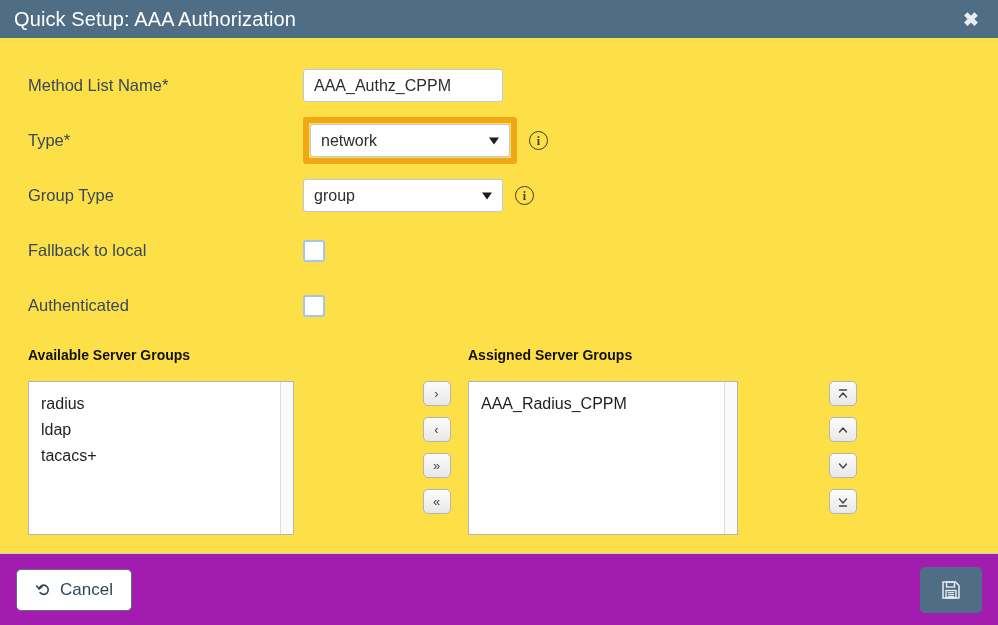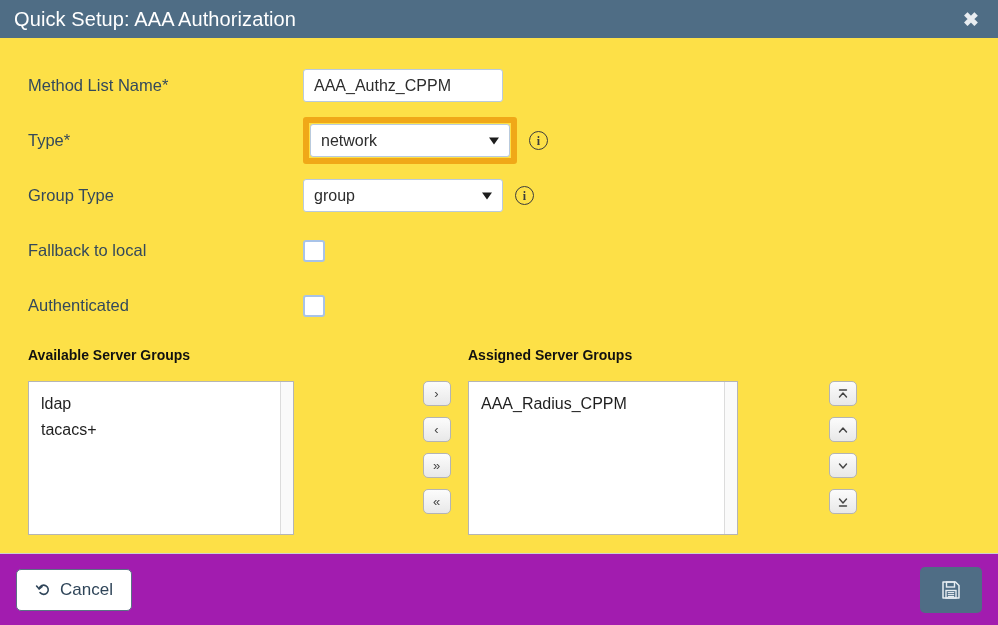--- a/index.html
+++ b/index.html
@@ -331,20 +331,21 @@
         <div class="checkbox"></div>
       </div>
     </div>
 
     <div class="transfer-section">
 
       <div class="col-available">
         <div class="section-heading">Available Server Groups</div>
         <div class="list-box">
           <div class="list-inner">
+            <div class="list-item">radius</div>
             <div class="list-item">ldap</div>
             <div class="list-item">tacacs+</div>
           </div>
           <div class="list-scroll"></div>
         </div>
       </div>
 
       <div class="col-mid">
         <div class="heading-spacer"></div>
         <div class="sq-btn">›</div>

